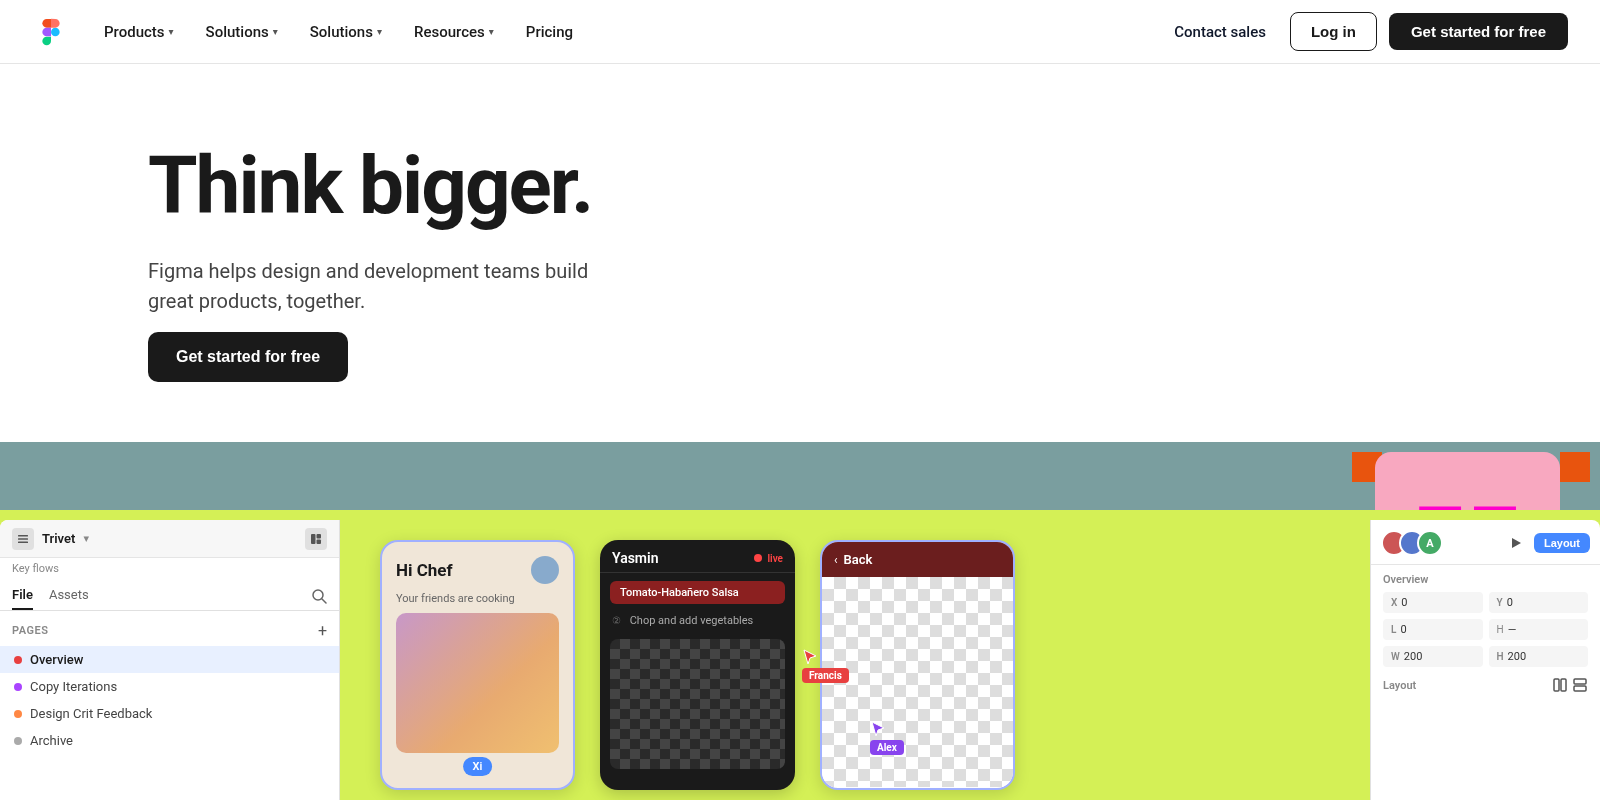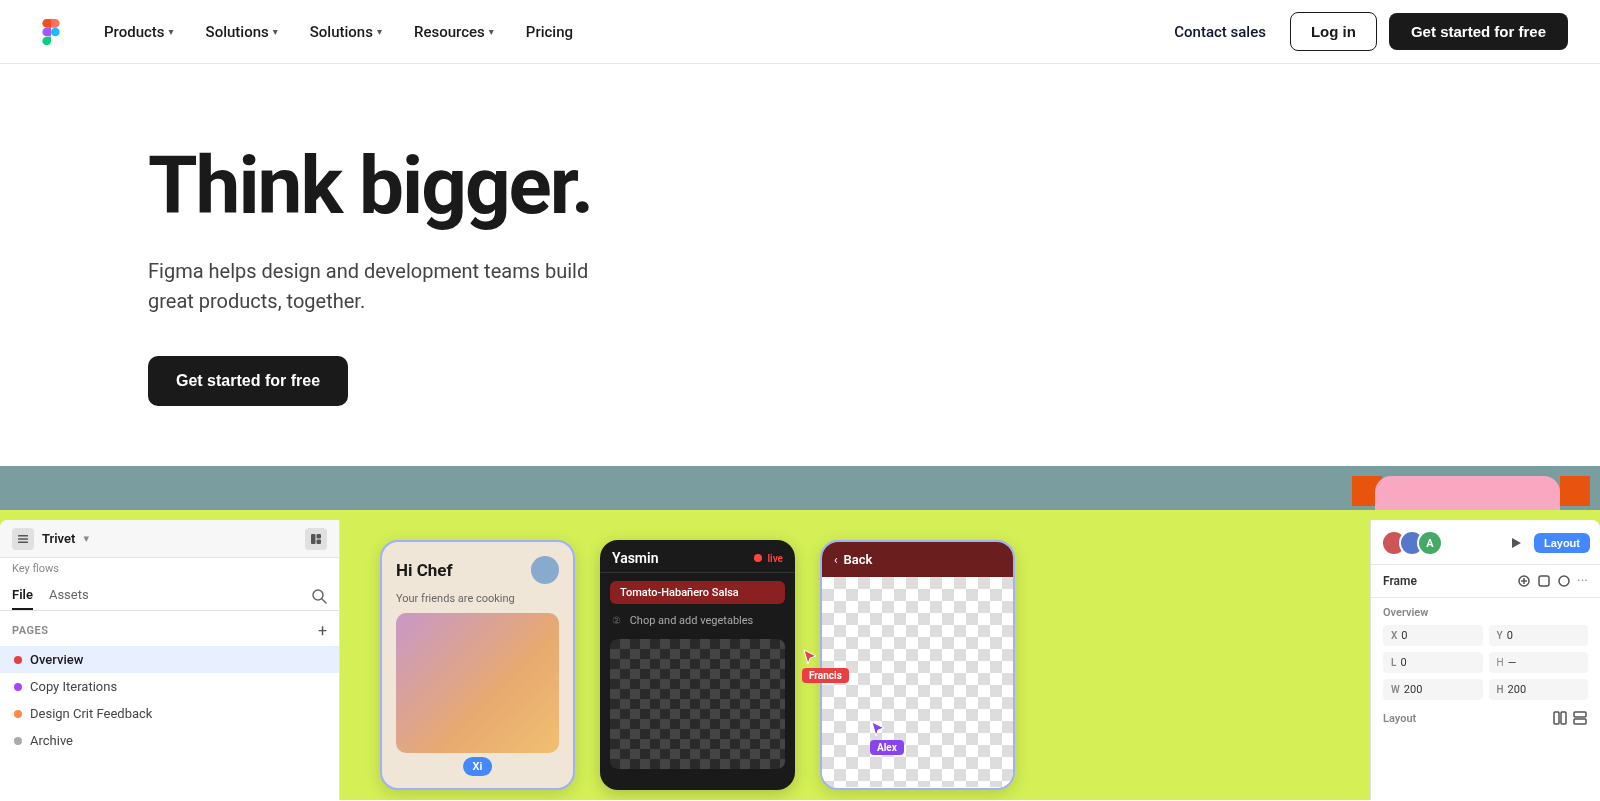--- a/index.html
+++ b/index.html
@@ -40,21 +40,21 @@
     .hero-left {
       width: 820px; flex-shrink: 0; padding: 80px 0 60px 148px;
       display: flex; flex-direction: column; justify-content: flex-start;
       background: #fff; z-index: 2;
     }
     .hero-title {
       font-size: 80px; font-weight: 700; line-height: 1.05; color: #1a1a1a;
       margin-bottom: 28px; letter-spacing: -2px;
     }
     .hero-subtitle {
-      font-size: 20px; color: #444; line-height: 1.5; max-width: 460px; margin-bottom: 40px;
+      font-size: 20px; color: #444; line-height: 1.5; max-width: 460px; margin-bottom: 16px;
     }
     .btn-hero {
       display: inline-block; padding: 16px 28px; background: #1a1a1a; color: #fff;
       border-radius: 10px; font-size: 16px; font-weight: 600; cursor: pointer; border: none;
       width: fit-content;
     }
 
     
     .hero-right {
       flex: 1; background: #7a9e9f; position: relative; overflow: hidden;
@@ -365,37 +365,20 @@
           <div style="width:24px; height:24px; display:flex; align-items:center; justify-content:center; cursor:pointer;">
             <svg width="14" height="14" viewBox="0 0 14 14" fill="none">
                 <polygon points="3,2 12,7 3,12" fill="#555"></polygon>
               </svg>
           </div>
           <button style="background:#4488ff; color:#fff; border:none; border-radius:6px; padding:4px 10px; font-size:11px; font-weight:600; cursor:pointer;">Layout</button>
         </div>
       </div>
 
 
-      <div style="padding:8px 12px; border-bottom:1px solid #e5e5e5; display:flex; align-items:center; justify-content:space-between;">
-        <span style="font-size:12px; font-weight:600;">Frame</span>
-        <div style="display:flex; gap:6px; align-items:center;">
-          <svg width="14" height="14" viewBox="0 0 14 14" fill="none">
-              <circle cx="7" cy="7" r="5" stroke="#555" stroke-width="1.5"></circle>
-              <line x1="7" y1="4" x2="7" y2="10" stroke="#555" stroke-width="1.5"></line>
-              <line x1="4" y1="7" x2="10" y2="7" stroke="#555" stroke-width="1.5"></line>
-            </svg>
-          <svg width="14" height="14" viewBox="0 0 14 14" fill="none">
-              <rect x="2" y="2" width="10" height="10" rx="2" stroke="#555" stroke-width="1.5"></rect>
-            </svg>
-          <svg width="14" height="14" viewBox="0 0 14 14" fill="none">
-              <circle cx="7" cy="7" r="5" stroke="#555" stroke-width="1.5"></circle>
-            </svg>
-          <span style="color:#888; font-size:14px; cursor:pointer;">···</span>
-        </div>
-      </div>
 
       <div style="padding:8px 12px;">
         <div style="font-size:11px; font-weight:600; color:#888; margin-bottom:6px;">Overview</div>
         <div style="display:grid; grid-template-columns:1fr 1fr; gap:6px; margin-bottom:6px;">
           <div style="background:#f5f5f5; border-radius:4px; padding:4px 8px; display:flex; gap:4px; align-items:center;">
             <span style="color:#888; font-size:10px; font-weight:600;">X</span>
             <span style="font-size:11px;">0</span>
           </div>
           <div style="background:#f5f5f5; border-radius:4px; padding:4px 8px; display:flex; gap:4px; align-items:center;">
             <span style="color:#888; font-size:10px; font-weight:600;">Y</span>

